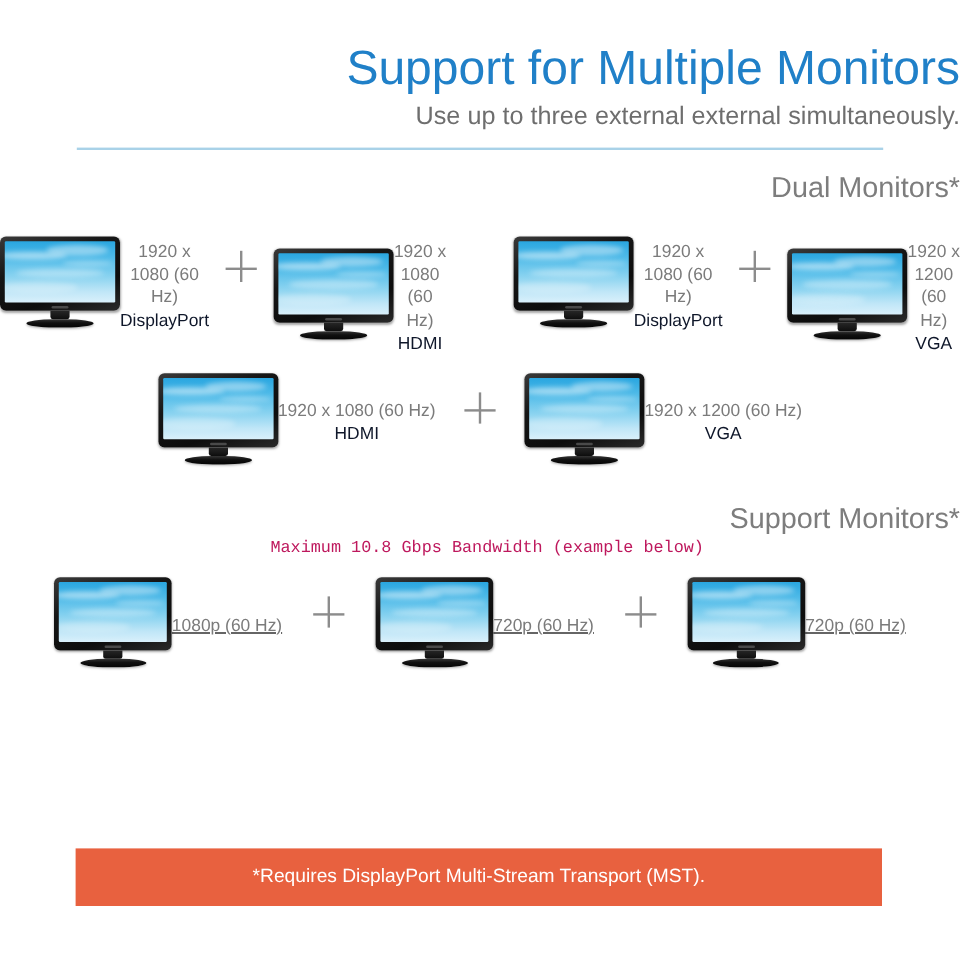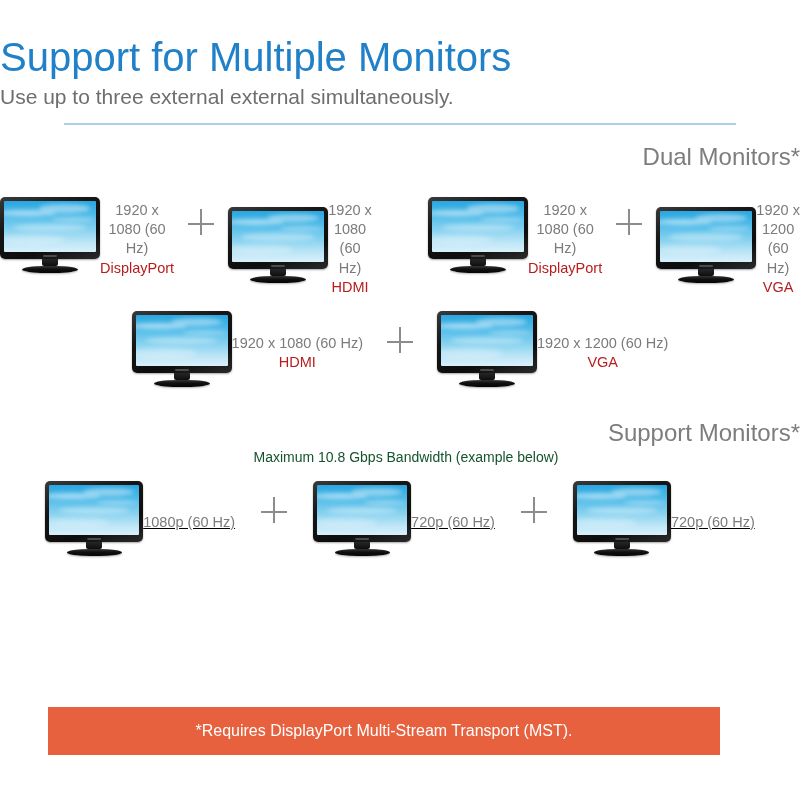--- a/index.html
+++ b/index.html
@@ -18,21 +18,21 @@
   .page {
     position: relative;
     width: 800px;
     height: 800px;
     background: #ffffff;
   }
 
   
   .header {
     padding-top: 36px;
-    text-align: left;
+    text-align: right;
   }
   .main-title {
     font-size: 40px;
     font-weight: 400;
     color: #2080c8;
     letter-spacing: 0px;
     line-height: 1.05;
     margin: 0;
   }
   .sub-title {
@@ -53,23 +53,24 @@
   .section-title {
     text-align: right;
     font-size: 24px;
     color: #7d7d7d;
     font-weight: 400;
     margin: 0;
   }
   .section-note {
     text-align: center;
     font-size: 14px;
-    color: #14532d;
+    color: #be185d;
     font-weight: 400;
     margin: 2px 0 0 12px;
+    font-family: Liberation Mono, monospace;
   }
 
   
   .mon-row {
     display: flex;
     justify-content: center;
     align-items: flex-start;
   }
   .group {
     display: flex;
@@ -183,27 +184,27 @@
     line-height: 1.32;
   }
   .caption .res {
     display: block;
     font-size: 14.5px;
     color: #7b7b7b;
   }
   .caption .port {
     display: block;
     font-size: 14.5px;
-    color: #b91c1c;
+    color: #0f172a;
   }
 
   
   .banner {
     position: absolute;
-    left: 48px;
+    left: 63px;
     top: 707px;
     width: 672px;
     height: 48px;
     background: #e8613f;
     display: flex;
     align-items: center;
     justify-content: center;
   }
   .banner-text {
     color: #ffffff;

